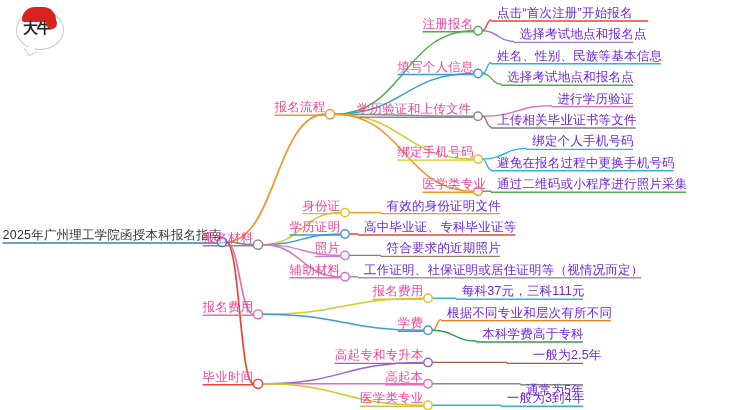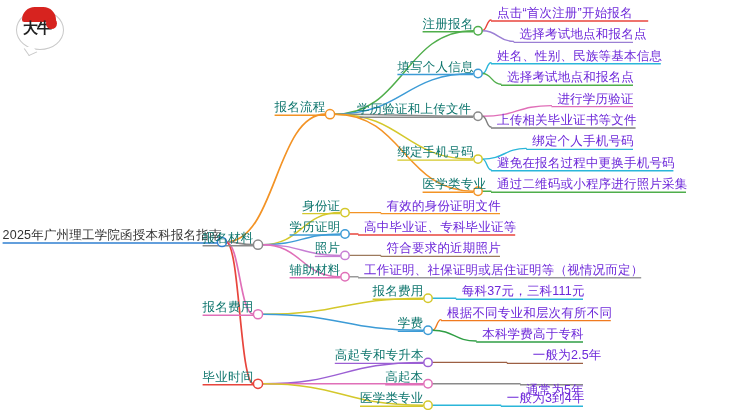--- a/index.html
+++ b/index.html
@@ -90,21 +90,21 @@
     font-size: 11.5px;
     font-weight: bold;
     color: #6f6f6f;
     letter-spacing: 0.2px;
     line-height: 14px;
   }
   
   .node-label {
     position: absolute;
     font-size: 12.5px;
-    color: #0f766e;
+    color: #ec4899;
     white-space: nowrap;
     line-height: 14px;
     letter-spacing: 0.2px;
   }
   .node-label.root {
     font-size: 12.5px;
     color: #333;
   }
   .node-label.lvl1 { font-size: 12.5px; }
   .node-label.lvl2 { font-size: 12.5px; }

